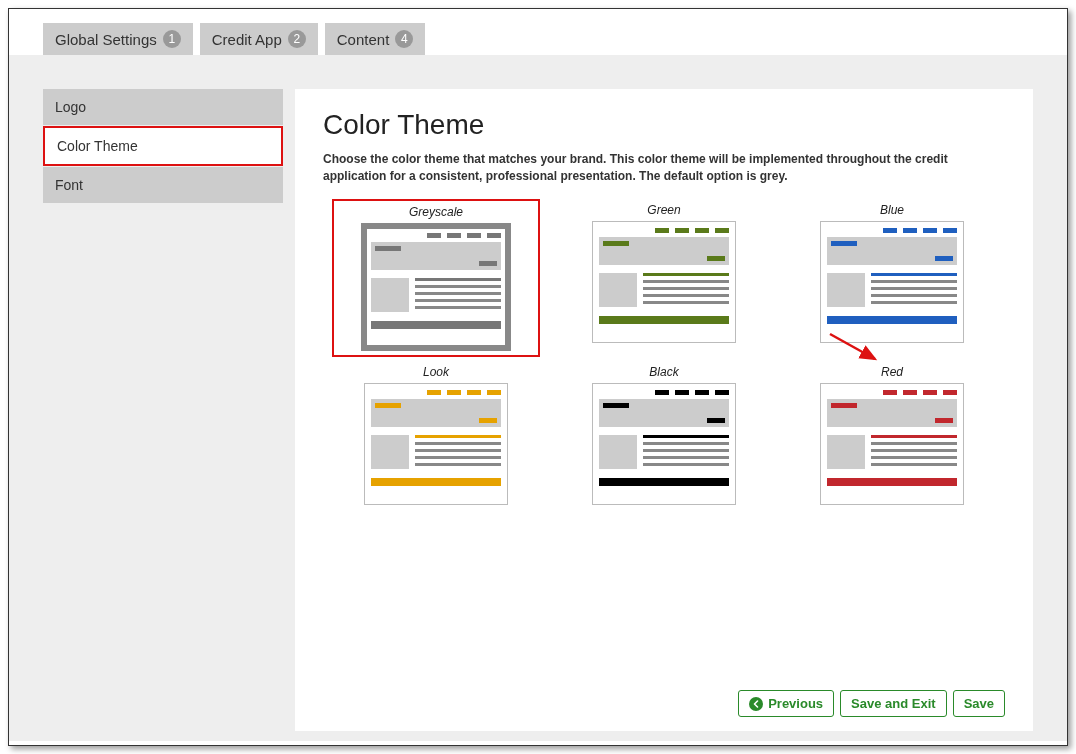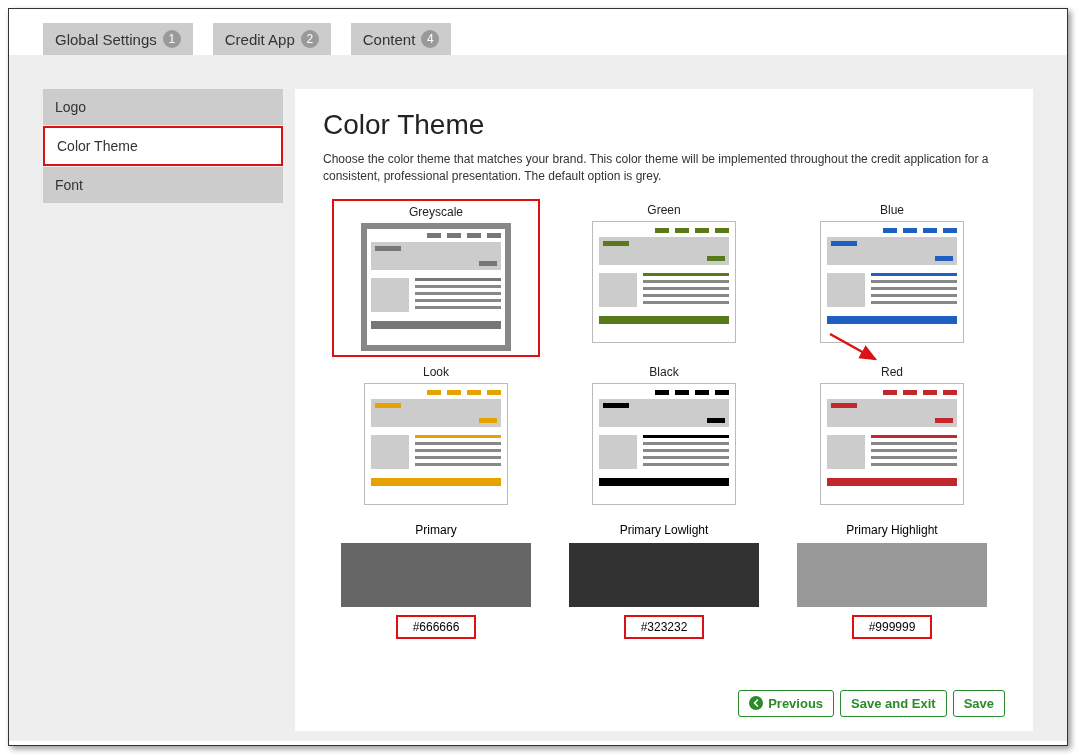--- a/index.html
+++ b/index.html
@@ -13,21 +13,21 @@
     height: 738px;
     border: 1px solid #333;
     box-shadow: 3px 3px 6px rgba(0,0,0,0.4);
     position: relative;
     background: #fff;
     overflow: hidden;
   }
   
   .tabs {
     display: flex;
-    gap: 20px;
+    gap: 7px;
     padding: 0 34px;
     margin-top: 14px;
   }
   .tab {
     background: #ccc;
     color: #333;
     font-size: 15px;
     padding: 7px 12px;
     display: flex;
     align-items: center;
@@ -90,30 +90,32 @@
     font-weight: 400;
     color: #222;
     margin-bottom: 10px;
   }
   .desc {
     font-size: 12px;
     color: #333;
     line-height: 1.4;
     margin-bottom: 18px;
     max-width: 700px;
+    font-weight: bold;
   }
   .theme-grid {
     display: grid;
     grid-template-columns: repeat(3, 200px);
     column-gap: 28px;
     row-gap: 12px;
     justify-content: center;
   }
   .theme-cell {
     text-align: center;
+    font-style: italic;
   }
   .theme-label {
     font-size: 12px;
     color: #222;
     margin-bottom: 4px;
   }
   .thumb-outer {
     border: 1px solid #bbb;
     padding: 6px;
     display: inline-block;
@@ -189,21 +191,21 @@
   }
   .btn {
     border:1px solid #2a8a2a;
     color:#2a8a2a;
     background:#fff;
     font-size:13px;
     padding:5px 10px;
     border-radius:3px;
     cursor:pointer;
     display:flex;
-    align-items:flex-start;
+    align-items:flex-end;
     gap:5px;
     font-weight:600;
   }
   .btn .circ-icon {
     width:14px;height:14px;border-radius:50%;background:#2a8a2a;color:#fff;
     display:inline-flex;align-items:center;justify-content:center;font-size:10px;
   }
 </style>
 </head>
 <body>
@@ -410,34 +412,20 @@
 
       <svg class="arrow" width="60" height="40">
         <defs>
           <marker id="ah" markerWidth="8" markerHeight="8" refX="6" refY="3" orient="auto">
             <path d="M0,0 L7,3 L0,6 Z" fill="#d11"></path>
           </marker>
         </defs>
         <line x1="5" y1="5" x2="50" y2="30" stroke="#d11" stroke-width="2.5" marker-end="url(#ah)"></line>
       </svg>
 
-      <div class="swatch-row" id="swatch-row">
-          <div class="swatch-cell">
-    <div class="swatch-label">Primary</div>
-    <div class="swatch" style="background:#666666"></div>
-    <input class="hex-input" value="#666666" style=""></div>
-          <div class="swatch-cell">
-    <div class="swatch-label">Primary Lowlight</div>
-    <div class="swatch" style="background:#323232"></div>
-    <input class="hex-input" value="#323232" style=""></div>
-          <div class="swatch-cell">
-    <div class="swatch-label">Primary Highlight</div>
-    <div class="swatch" style="background:#999999"></div>
-    <input class="hex-input" value="#999999" style=""></div>
-        </div>
 
       <div class="footer-btns">
         <button class="btn">
           <span class="circ-icon">
             <svg width="8" height="8" viewBox="0 0 8 8">
                 <path d="M5.5 1 L2.5 4 L5.5 7" stroke="#fff" stroke-width="1.6" fill="none" stroke-linecap="round" stroke-linejoin="round"></path>
               </svg>
           </span>
           <span>Previous</span>
         </button>

